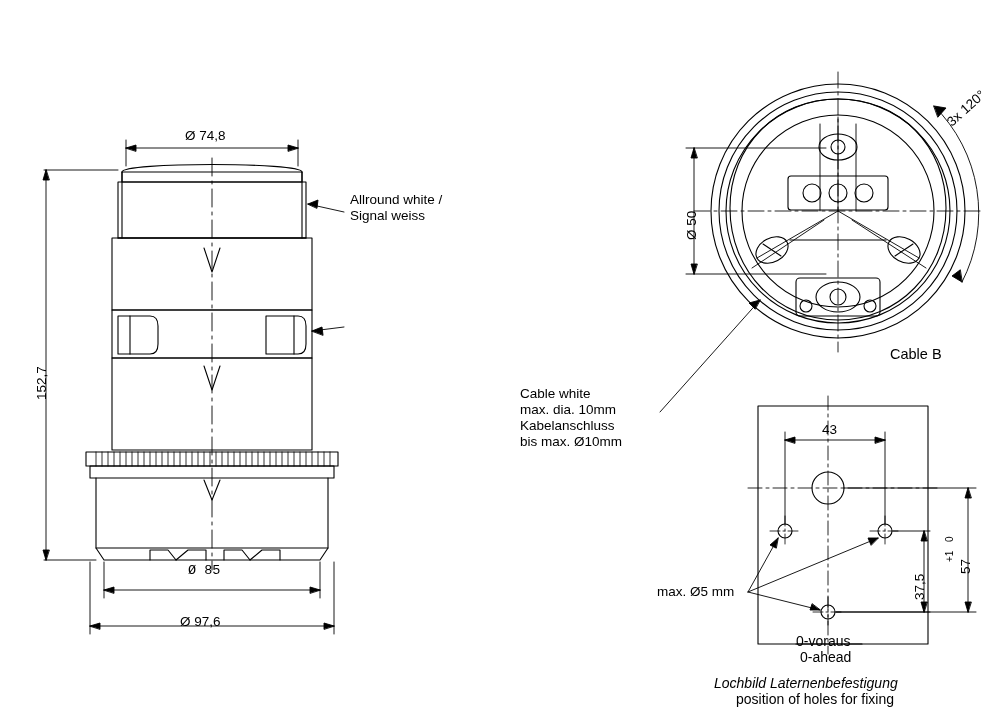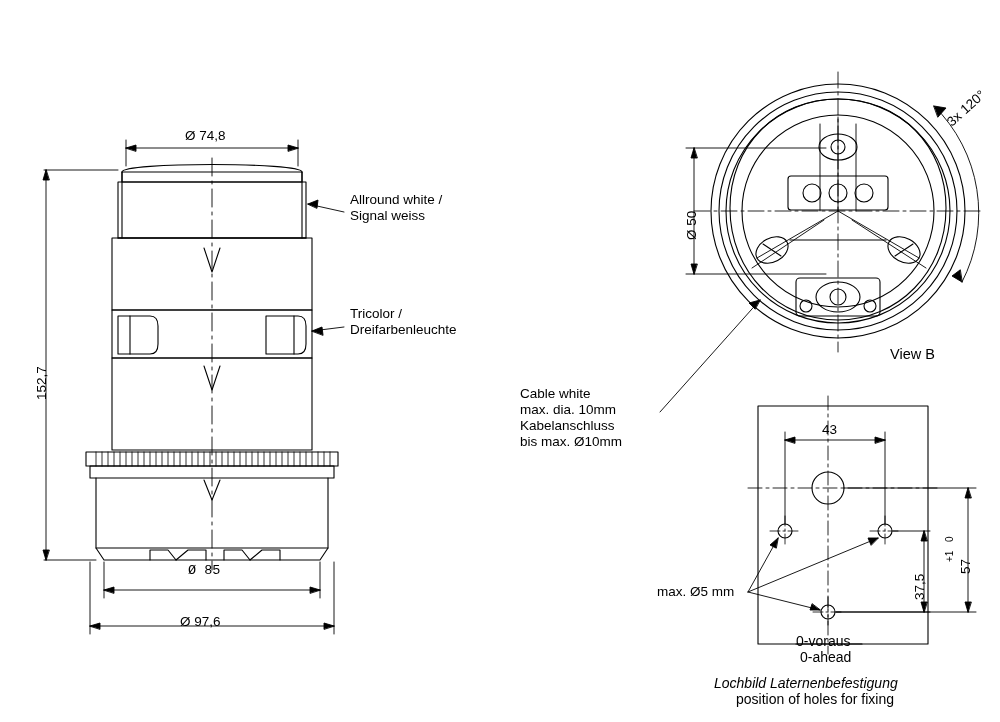--- a/index.html
+++ b/index.html
@@ -273,28 +273,26 @@
 
   <div class="lbl rot" style="left:34px; top:400px; transform:rotate(-90deg);">152,7</div>
 
   <div class="lbl" style="left:188px; top:563px;font-family:Liberation Mono, monospace;">Ø 85</div>
 
   <div class="lbl" style="left:180px; top:614px;">Ø 97,6</div>
 
   <div class="lbl" style="left:350px; top:192px;">Allround white /
 Signal weiss</div>
 
-  <div class="lbl" style="left:350px; top:306px;">Tricolor /
-Dreifarbenleuchte</div>
 
   <div class="lbl rot" style="left:684px; top:240px; transform:rotate(-90deg);">Ø 50</div>
 
   <div class="lbl rot" style="left:944px; top:118px; transform:rotate(-42deg);">3x 120°</div>
 
-  <div class="lbl" style="left:890px; top:346px; font-size:14.5px;">View B</div>
+  <div class="lbl" style="left:890px; top:346px; font-size:14.5px;">Cable B</div>
 
   <div class="lbl" style="left:520px; top:386px;">Cable white
 max. dia. 10mm
 Kabelanschluss
 bis max. Ø10mm</div>
 
   <div class="lbl" style="left:822px; top:422px;">43</div>
 
   <div class="lbl rot" style="left:912px; top:600px; transform:rotate(-90deg);">37,5</div>
 

